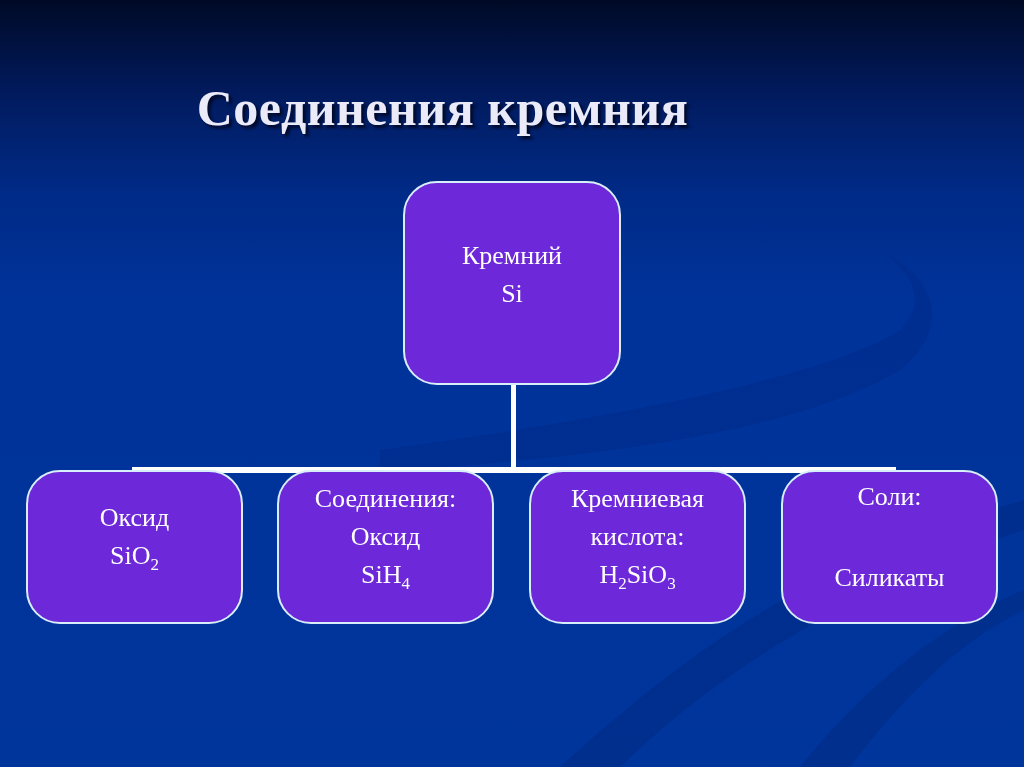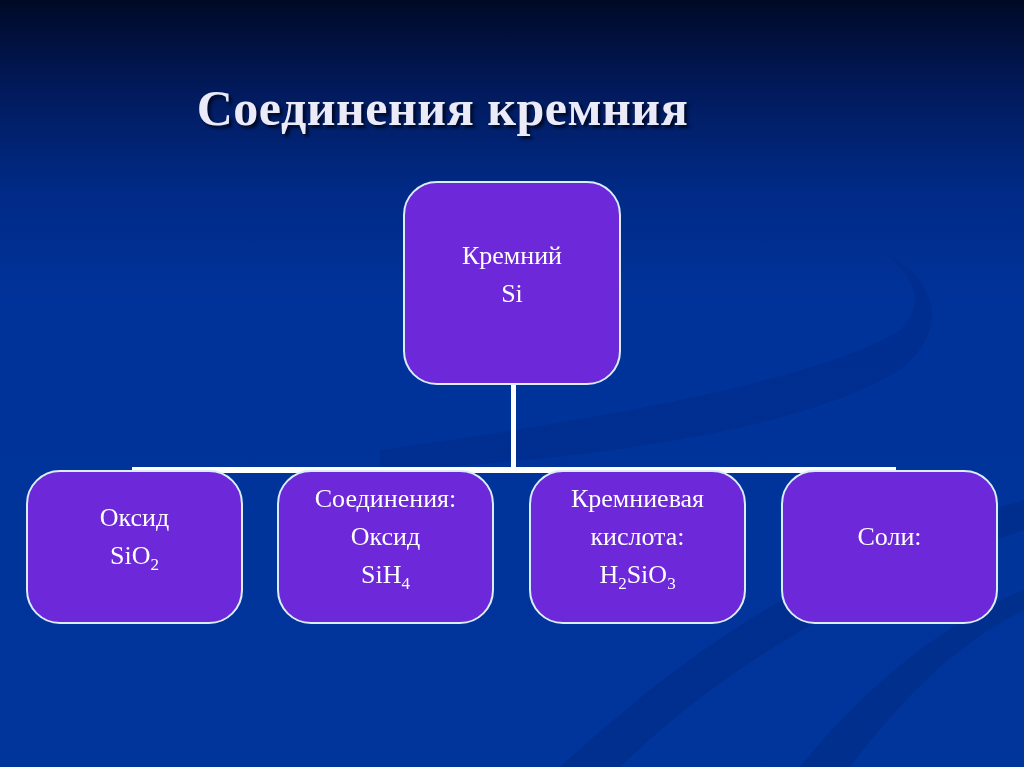--- a/index.html
+++ b/index.html
@@ -69,13 +69,14 @@
 </div>
 
 <div class="box child c3">
   <span class="line">Кремниевая</span>
   <span class="line">кислота:</span>
   <span class="line"><span>H</span><sub>2</sub><span>SiO</span><sub>3</sub></span>
 </div>
 
 <div class="box child c4">
   <span class="line">Соли:</span>
+  <span class="line">Силикаты</span>
 </div>
 
 </body></html>

